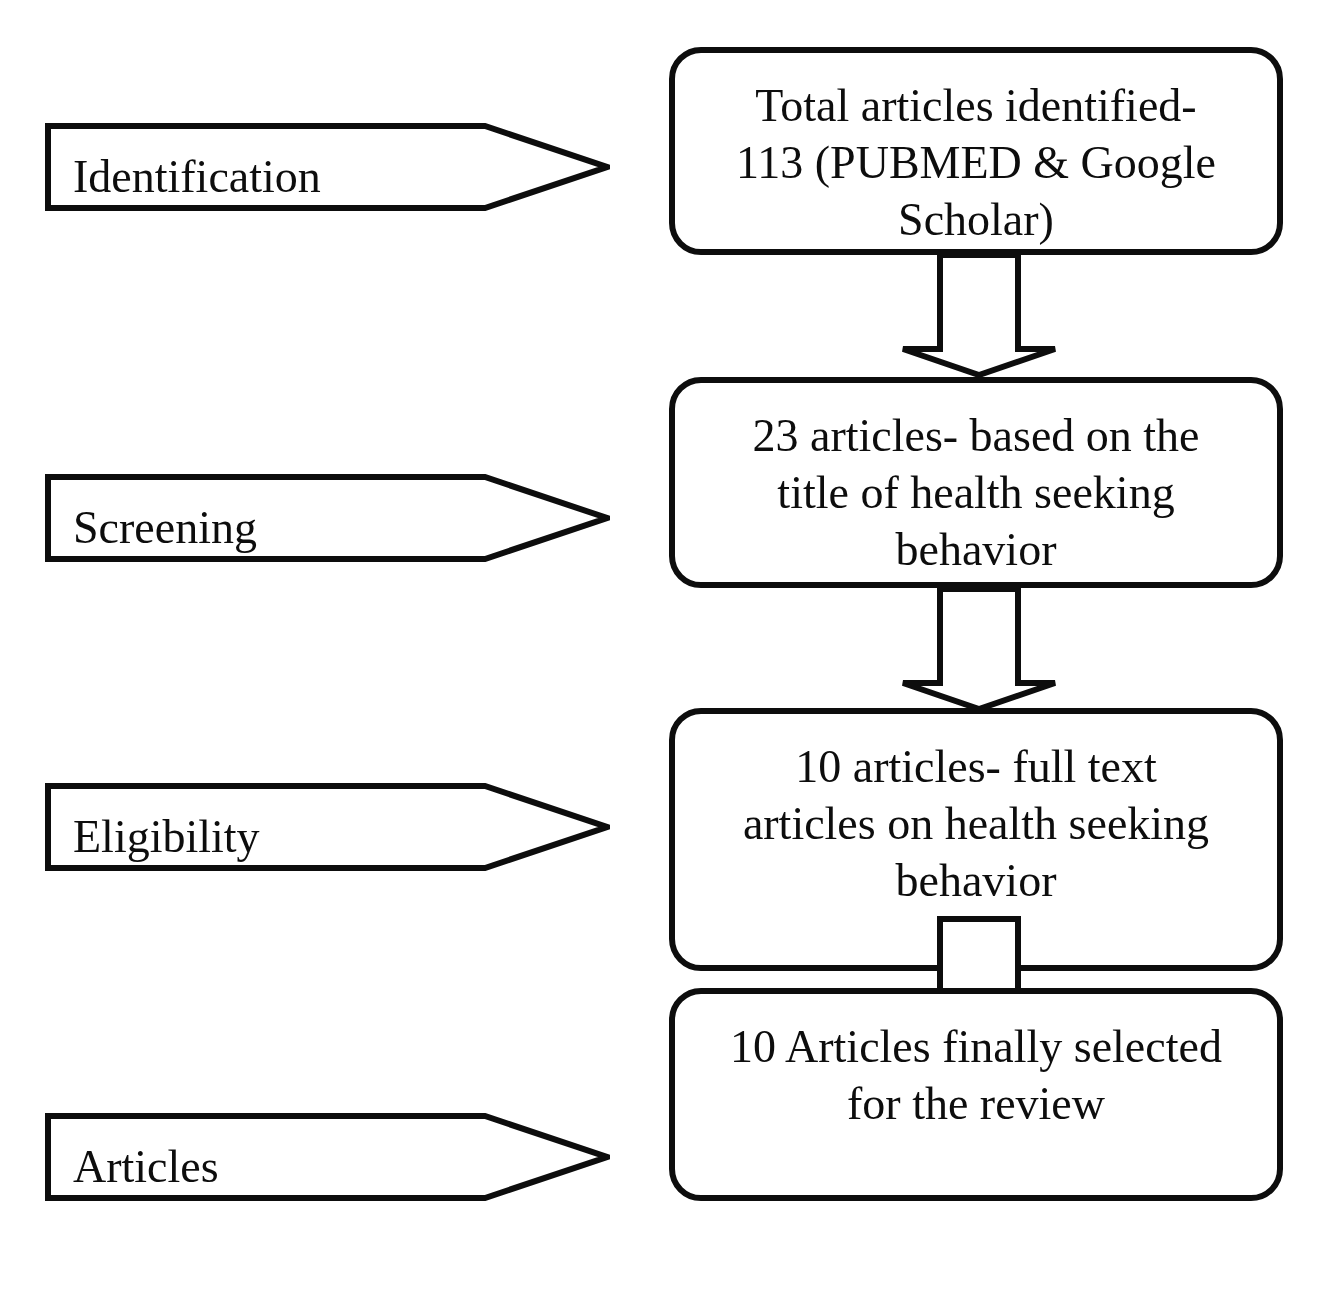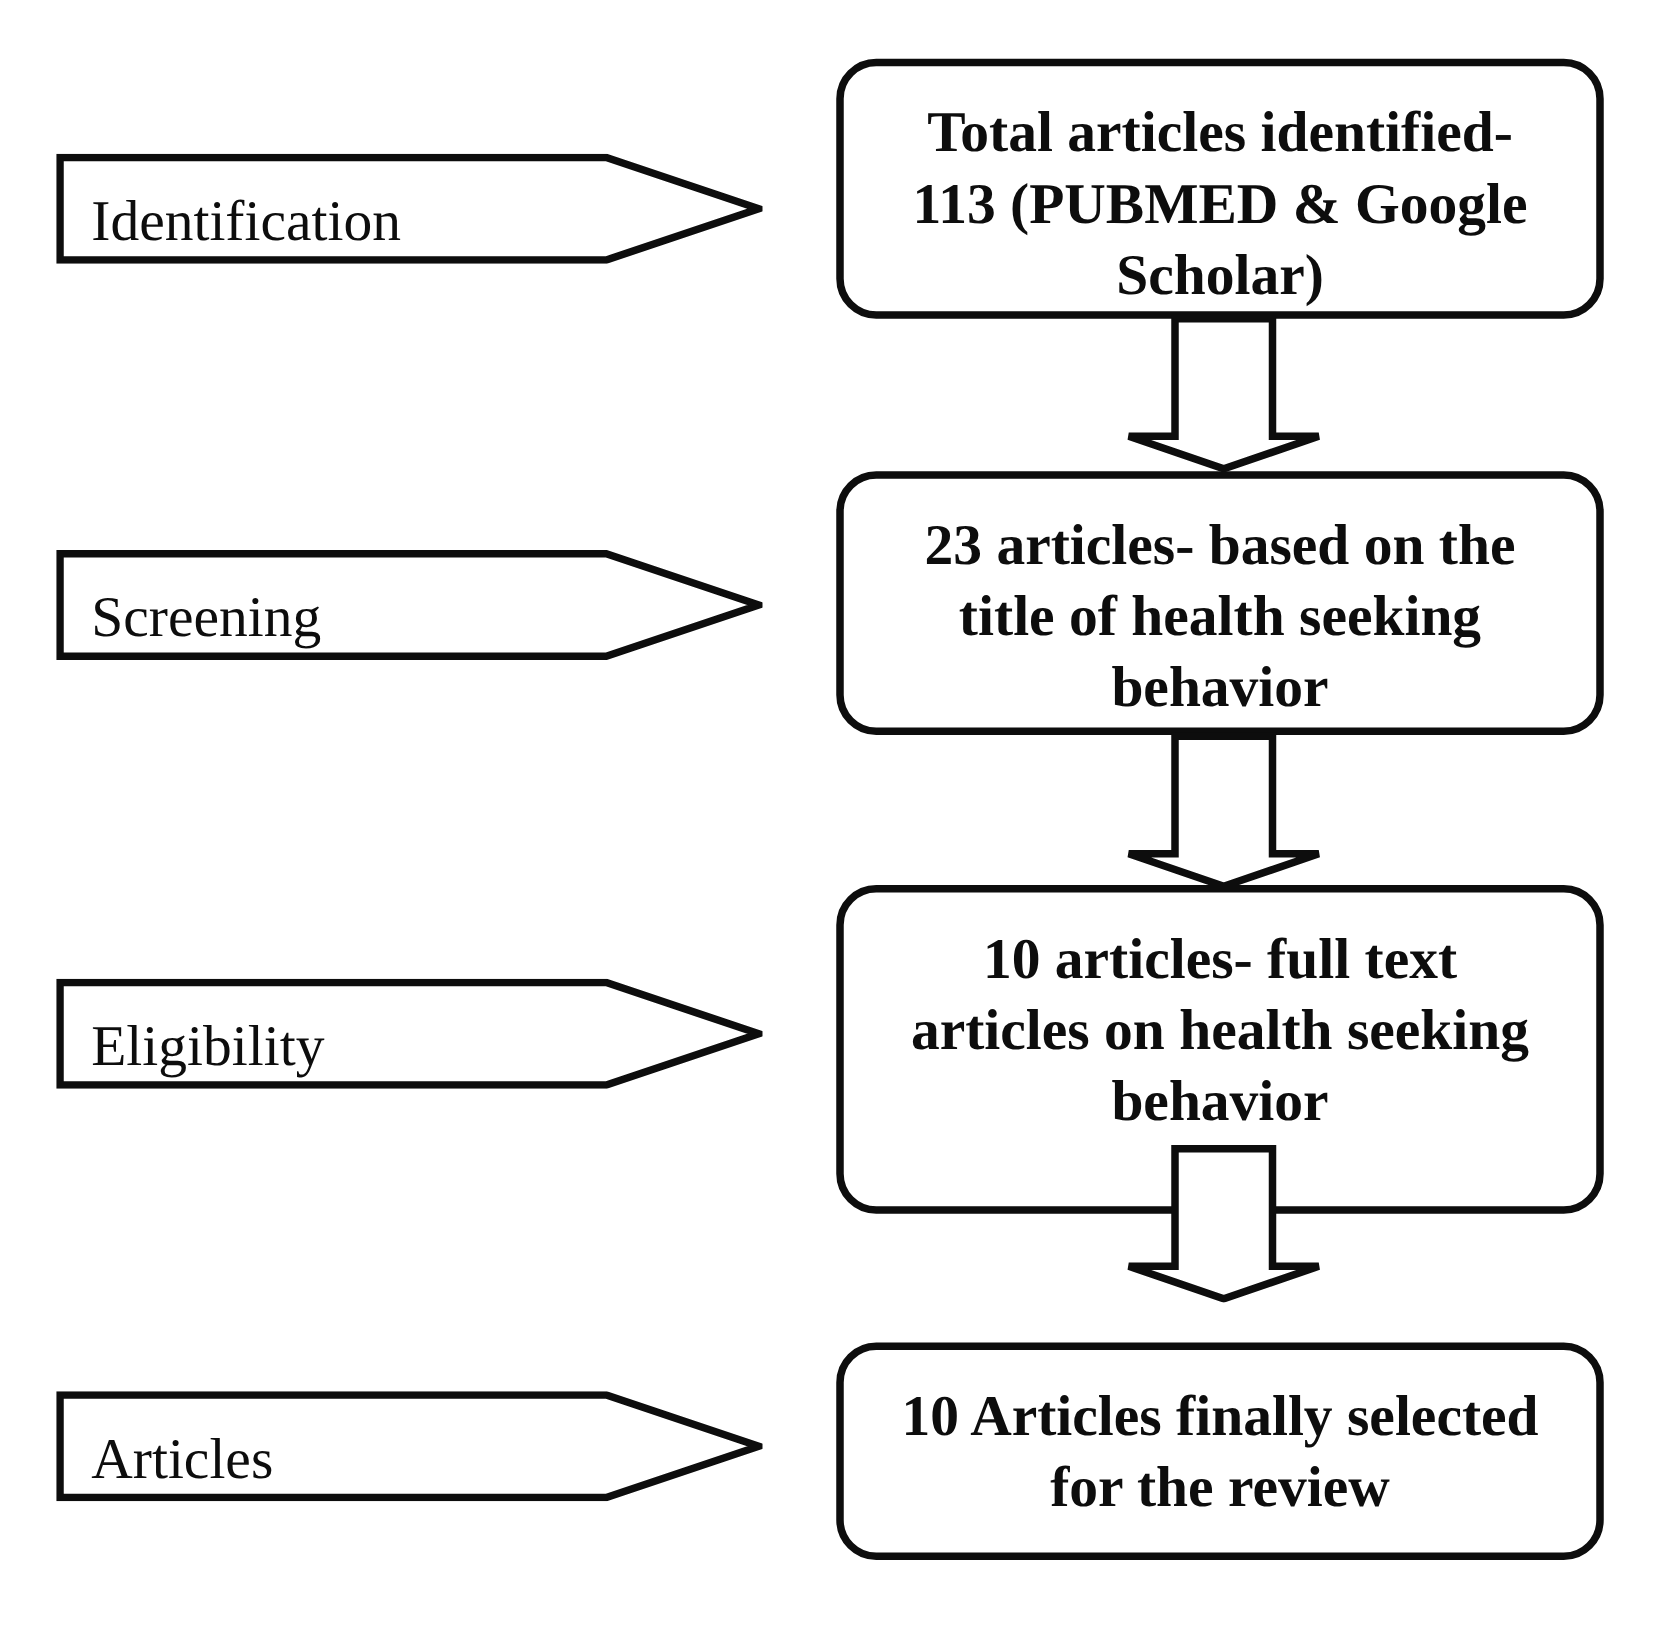--- a/index.html
+++ b/index.html
@@ -50,21 +50,20 @@
     border: 6px solid #0d0d0d;
     border-radius: 32px;
     background: #ffffff;
   }
   .box-text {
     padding-top: 24px;
     text-align: center;
     font-size: 46px;
     line-height: 57px;
     white-space: pre-line;
-    font-weight: bold;
   }
   
   .down-arrow {
     position: absolute;
     left: 899px;
     display: block;
   }
   .shape {
     fill: #ffffff;
     stroke: #0d0d0d;
@@ -86,21 +85,21 @@
   <div class="flow-box" style="top:47px;height:208px">
     <div class="box-text">Total articles identified-
 113 (PUBMED &amp; Google
 Scholar)</div>
   </div>
 
   <svg class="down-arrow" style="top:252px" width="160" height="126" viewBox="0 0 160 126">
     <polygon class="shape" points="41,3 119,3 119,97 156,97 80,123 4,97 41,97"></polygon>
   </svg>
 
-  <div class="stage-label" style="top:440px">
+  <div class="stage-label" style="top:474px">
     <svg width="565" height="88" viewBox="0 0 565 88">
       <polygon class="shape" points="3,3 440,3 562,44 440,85 3,85"></polygon>
     </svg>
     <span class="pent-text">Screening</span>
   </div>
   <div class="flow-box" style="top:377px;height:211px">
     <div class="box-text">23 articles- based on the
 title of health seeking
 behavior</div>
   </div>
@@ -124,18 +123,18 @@
   <svg class="down-arrow" style="top:916px" width="160" height="126" viewBox="0 0 160 126">
     <polygon class="shape" points="41,3 119,3 119,97 156,97 80,123 4,97 41,97"></polygon>
   </svg>
 
   <div class="stage-label" style="top:1113px">
     <svg width="565" height="88" viewBox="0 0 565 88">
       <polygon class="shape" points="3,3 440,3 562,44 440,85 3,85"></polygon>
     </svg>
     <span class="pent-text">Articles</span>
   </div>
-  <div class="flow-box" style="top:1074px;height:174px">
+  <div class="flow-box" style="top:988px;height:213px">
     <div class="box-text">10 Articles finally selected
 for the review</div>
   </div>
 
 </div>
 
 </body></html>

